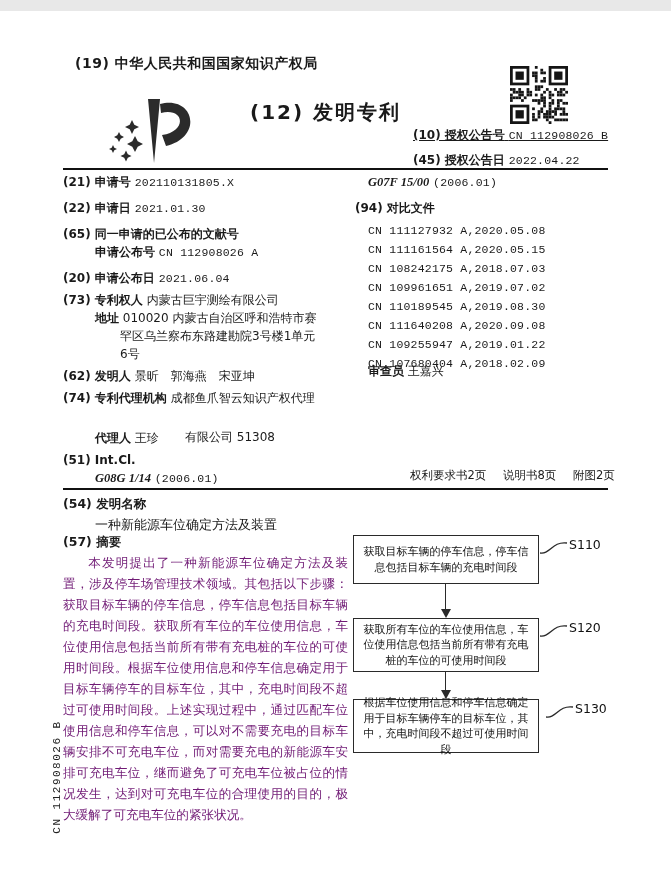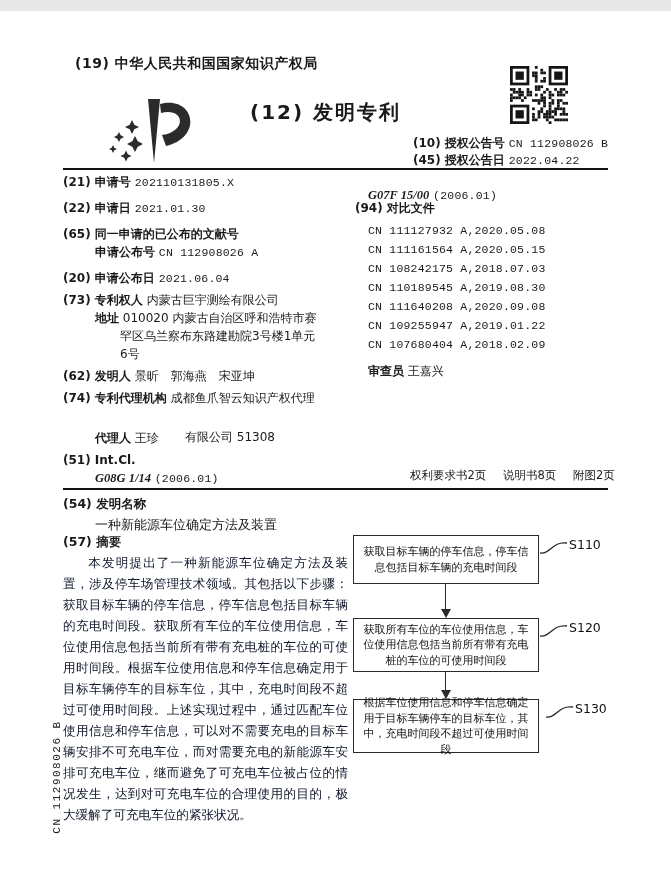--- a/index.html
+++ b/index.html
@@ -26,21 +26,21 @@
   .ind3{padding-left:122px;}
   .ind-r{padding-left:13px;}
   .refs{left:355px;top:210px;}
   .ref-item{font-family:"Liberation Mono","DejaVu Sans Mono",monospace;font-size:11.5px;line-height:19px;padding-left:13px;white-space:nowrap;letter-spacing:.2px;}
   .pages-line{left:410px;top:457px;font-size:11.5px;white-space:nowrap;}
   .pages-line span{margin-right:13px;}
   .sec-label{font-size:12.5px;font-weight:700;}
   .invention-title{font-size:13px;}
   .abstract-body{
     left:63px;top:541px;width:285px;font-size:12.6px;line-height:21px;
-    text-align:justify;text-indent:2em;color:#0f172a;
+    text-align:justify;text-indent:2em;color:#701a75;
   }
   .side-code{
     left:57px;top:766px;transform:translate(-50%,-50%) rotate(-90deg);
     font-family:"Liberation Mono","DejaVu Sans Mono",monospace;
     font-size:11px;letter-spacing:1.5px;color:#222;white-space:nowrap;
   }
   
   .flow{left:353px;top:520px;width:260px;height:240px;}
   .fbox{
     position:absolute;left:0;width:186px;border:1.3px solid #2a2a2a;
@@ -205,21 +205,21 @@
       <rect x="2.761904761904762" y="2.761904761904762" width="13.80952380952381" height="13.80952380952381" fill="#ffffff"></rect>
       <rect x="5.523809523809524" y="5.523809523809524" width="8.285714285714285" height="8.285714285714285" fill="#151515"></rect>
       <rect x="38.666666666666664" y="0" width="19.333333333333332" height="19.333333333333332" fill="#151515"></rect>
       <rect x="41.42857142857142" y="2.761904761904762" width="13.80952380952381" height="13.80952380952381" fill="#ffffff"></rect>
       <rect x="44.19047619047619" y="5.523809523809524" width="8.285714285714285" height="8.285714285714285" fill="#151515"></rect>
       <rect x="0" y="38.666666666666664" width="19.333333333333332" height="19.333333333333332" fill="#151515"></rect>
       <rect x="2.761904761904762" y="41.42857142857142" width="13.80952380952381" height="13.80952380952381" fill="#ffffff"></rect>
       <rect x="5.523809523809524" y="44.19047619047619" width="8.285714285714285" height="8.285714285714285" fill="#151515"></rect>
     </svg>
 
-  <div class="abs pub-row" style="top:124px;">
+  <div class="abs pub-row" style="top:116px;text-decoration:underline;">
     <span class="b">(10) 授权公告号</span>
     <span class="mono">CN 112908026 B</span>
   </div>
   <div class="abs pub-row" style="top:141px;">
     <span class="b">(45) 授权公告日</span>
     <span class="mono">2022.04.22</span>
   </div>
 
   <div class="abs rule rule1"></div>
 
@@ -262,29 +262,30 @@
   <div class="abs leftcol row ind1" style="top:419px;">
     <span class="b">代理人</span>
     <span>王珍</span>
   </div>
   <div class="abs leftcol row b" style="top:441px;">(51) Int.Cl.</div>
   <div class="abs leftcol row ind1" style="top:459px;text-align:center;">
     <span class="cls">G08G 1/14</span>
     <span class="mono">(2006.01)</span>
   </div>
 
-  <div class="abs rightcol row ind-r" style="top:176px;">
+  <div class="abs rightcol row ind-r" style="top:163px;">
     <span class="cls">G07F 15/00</span>
     <span class="mono">(2006.01)</span>
   </div>
   <div class="abs rightcol row b" style="top:189px;">(94) 对比文件</div>
   <div class="abs refs">
       <div class="ref-item">CN 111127932 A,2020.05.08</div>
       <div class="ref-item">CN 111161564 A,2020.05.15</div>
       <div class="ref-item">CN 108242175 A,2018.07.03</div>
+      <div class="ref-item">CN 109961651 A,2019.07.02</div>
       <div class="ref-item">CN 110189545 A,2019.08.30</div>
       <div class="ref-item">CN 111640208 A,2020.09.08</div>
       <div class="ref-item">CN 109255947 A,2019.01.22</div>
       <div class="ref-item">CN 107680404 A,2018.02.09</div>
     </div>
   <div class="abs rightcol row ind-r" style="top:352px;">
     <span class="b">审查员</span>
     <span>王嘉兴</span>
   </div>
 

